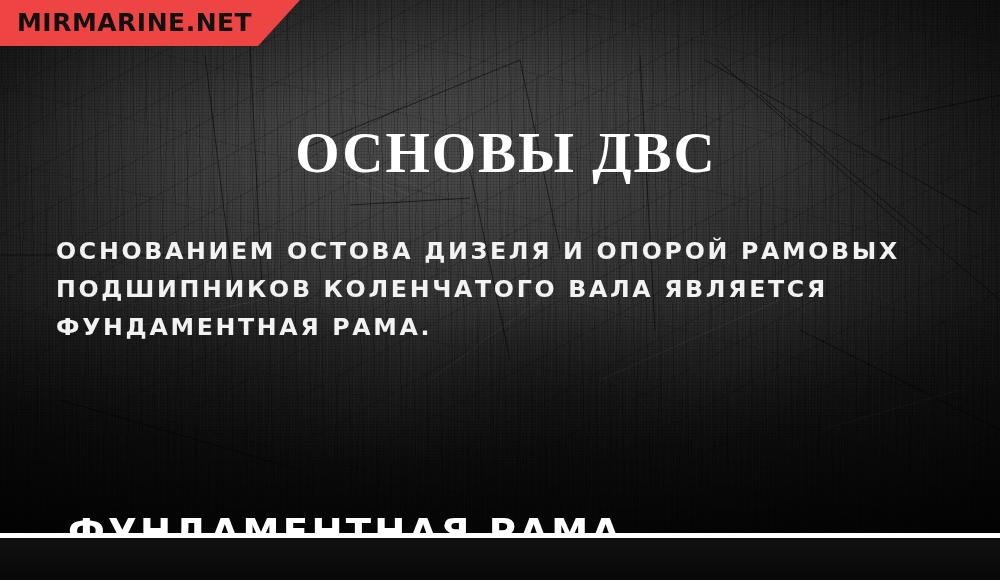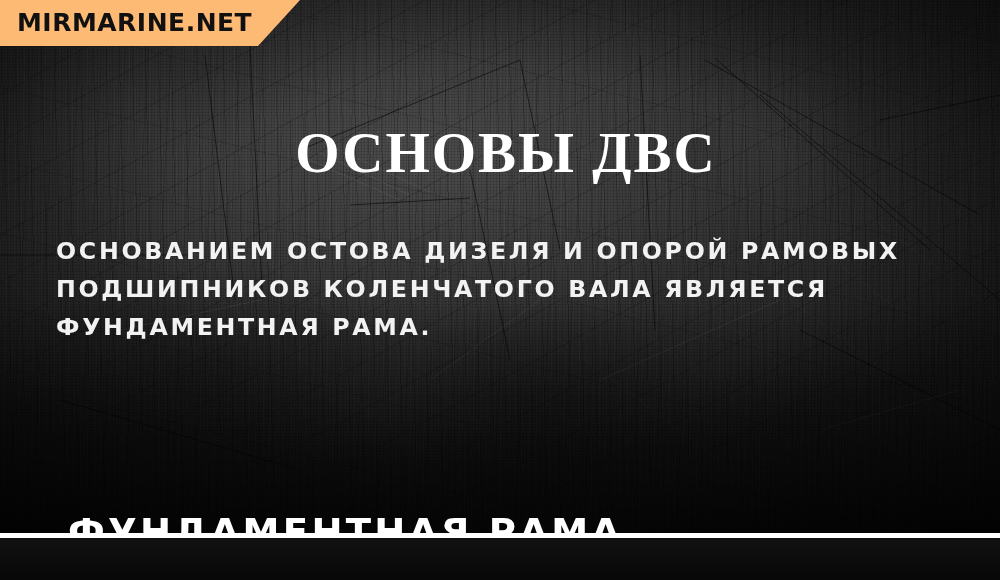--- a/index.html
+++ b/index.html
@@ -74,21 +74,21 @@
   
   .scratch-svg { position: absolute; inset: 0; }
 
   
   .logo-banner {
     position: absolute;
     left: 0;
     top: 0;
     width: 300px;
     height: 46px;
-    background: #fdba74;
+    background: #ef4444;
     clip-path: polygon(0 0, 300px 0, 258px 46px, 0 46px);
     display: flex;
     align-items: center;
   }
   .logo-text {
     margin-left: 17px;
     color: #111111;
     font-family: "DejaVu Sans", sans-serif;
     font-weight: bold;
     font-size: 24px;

